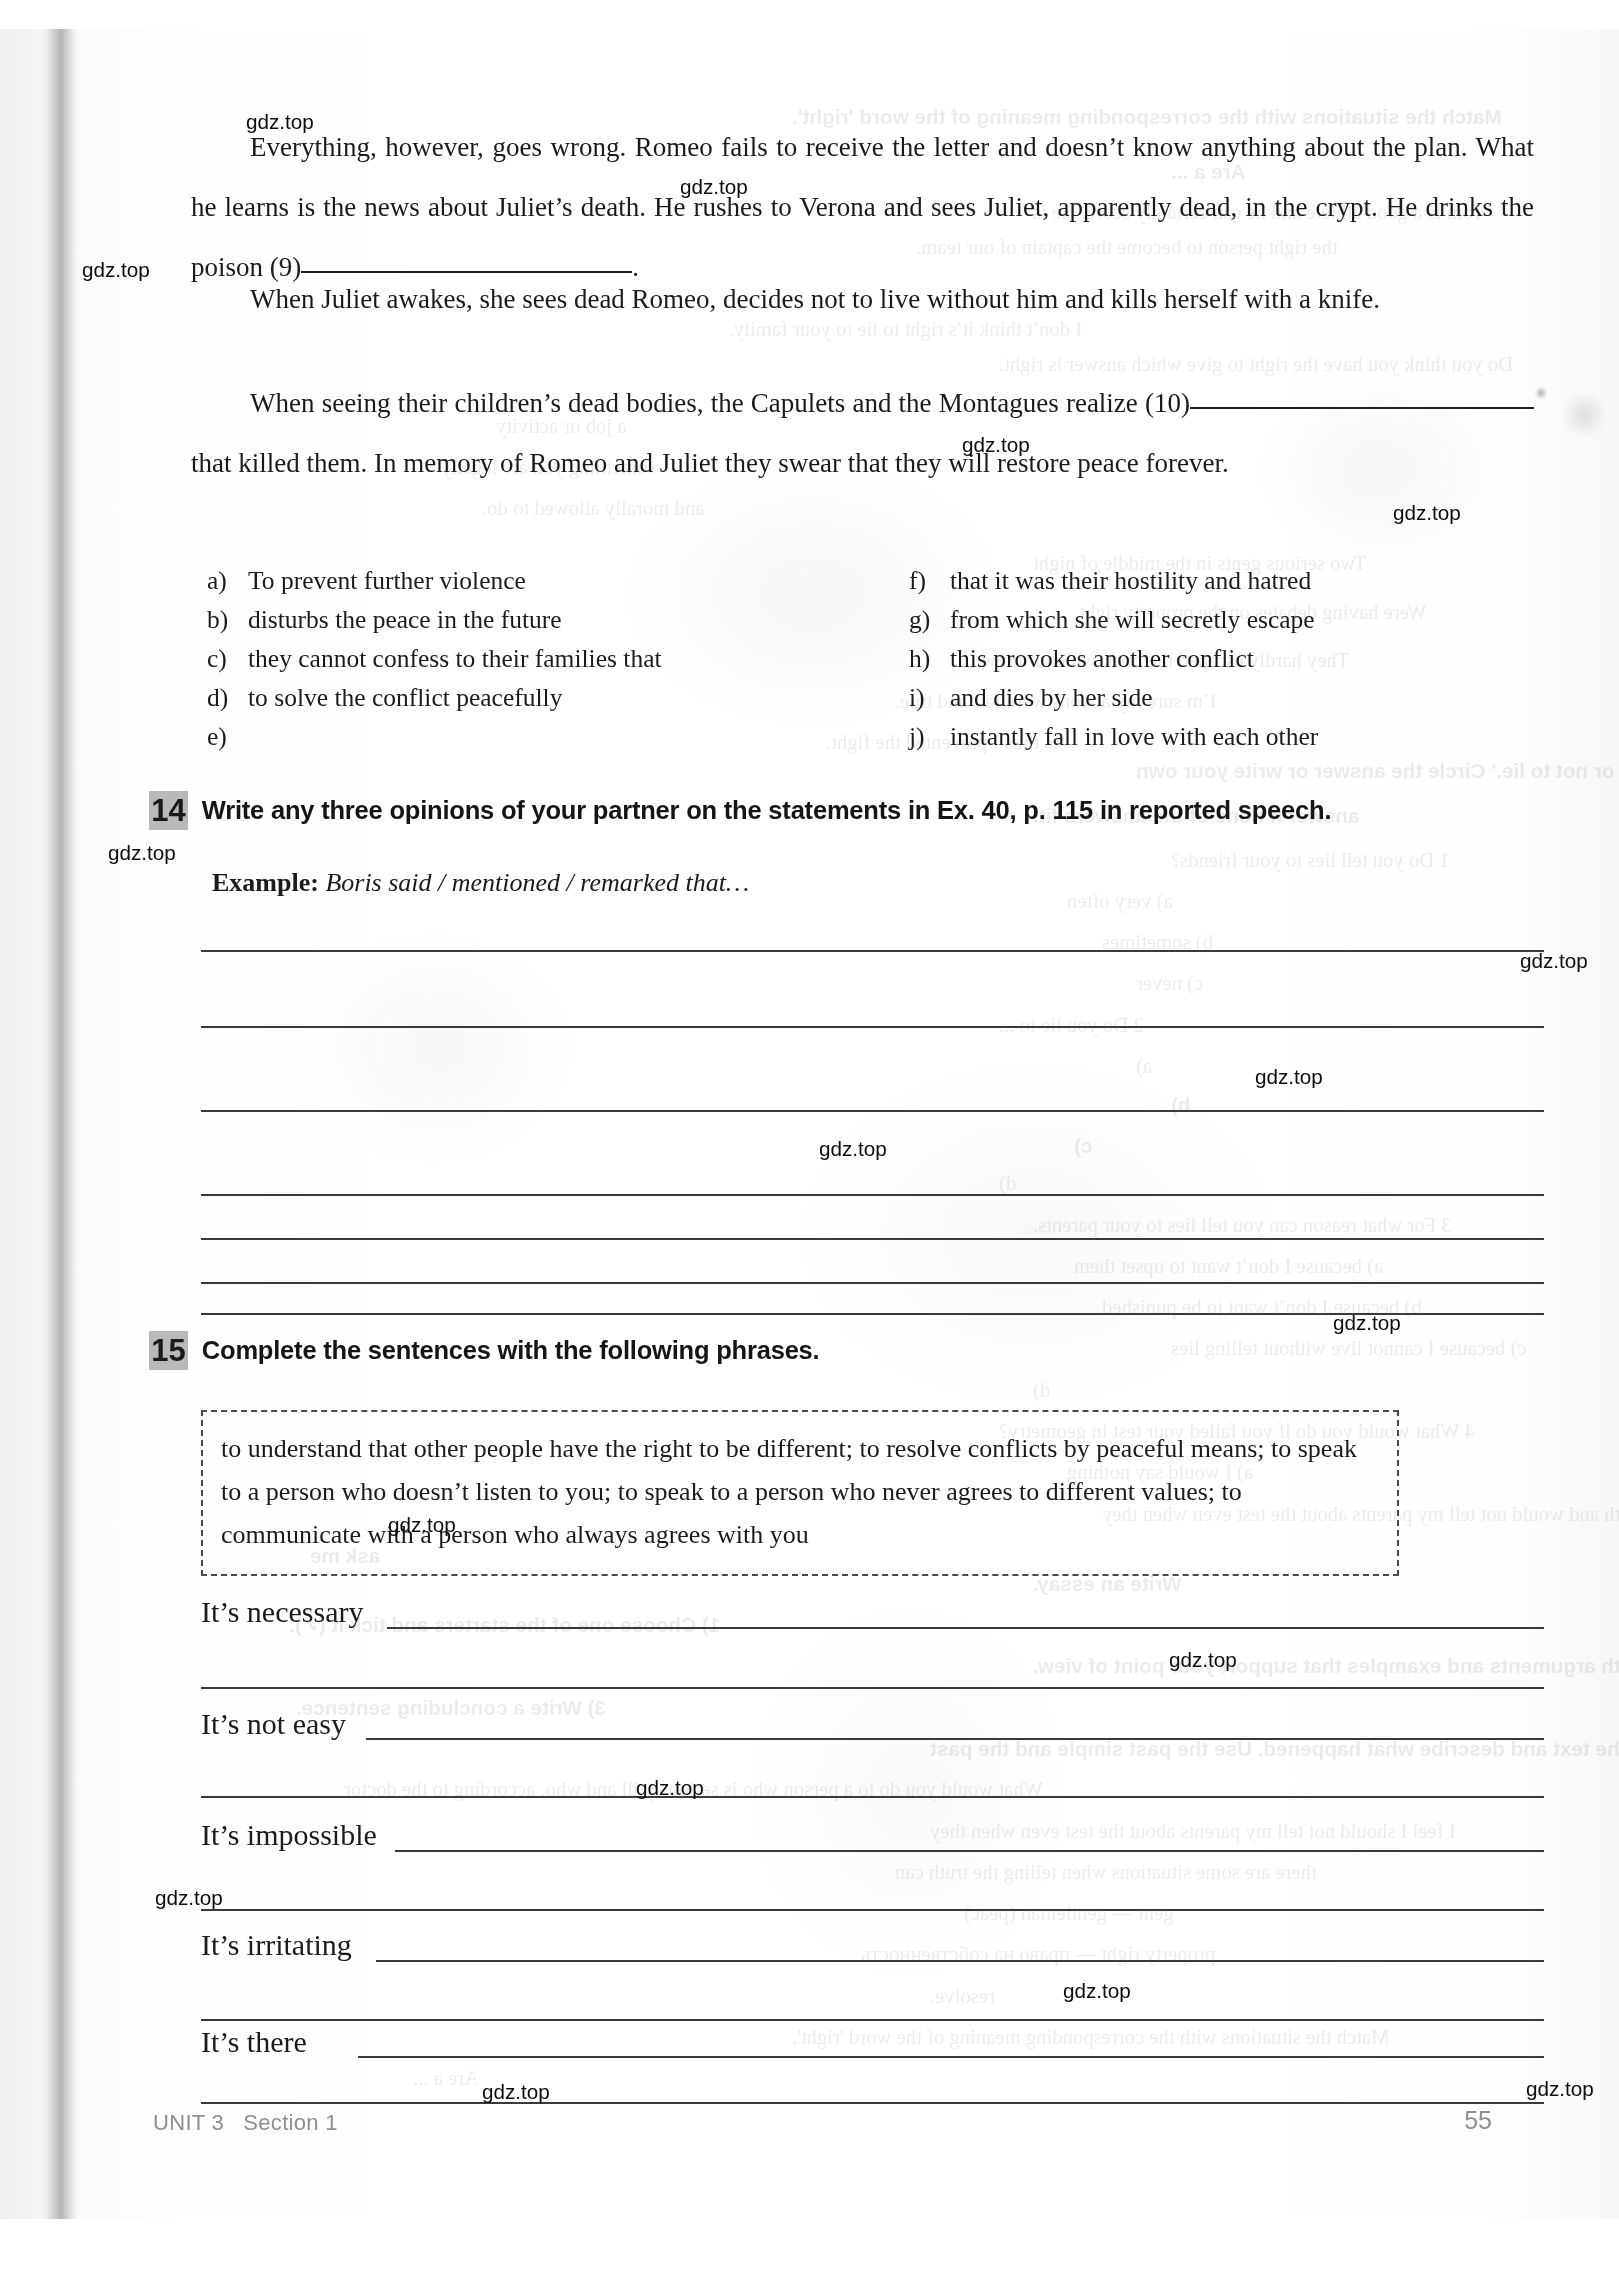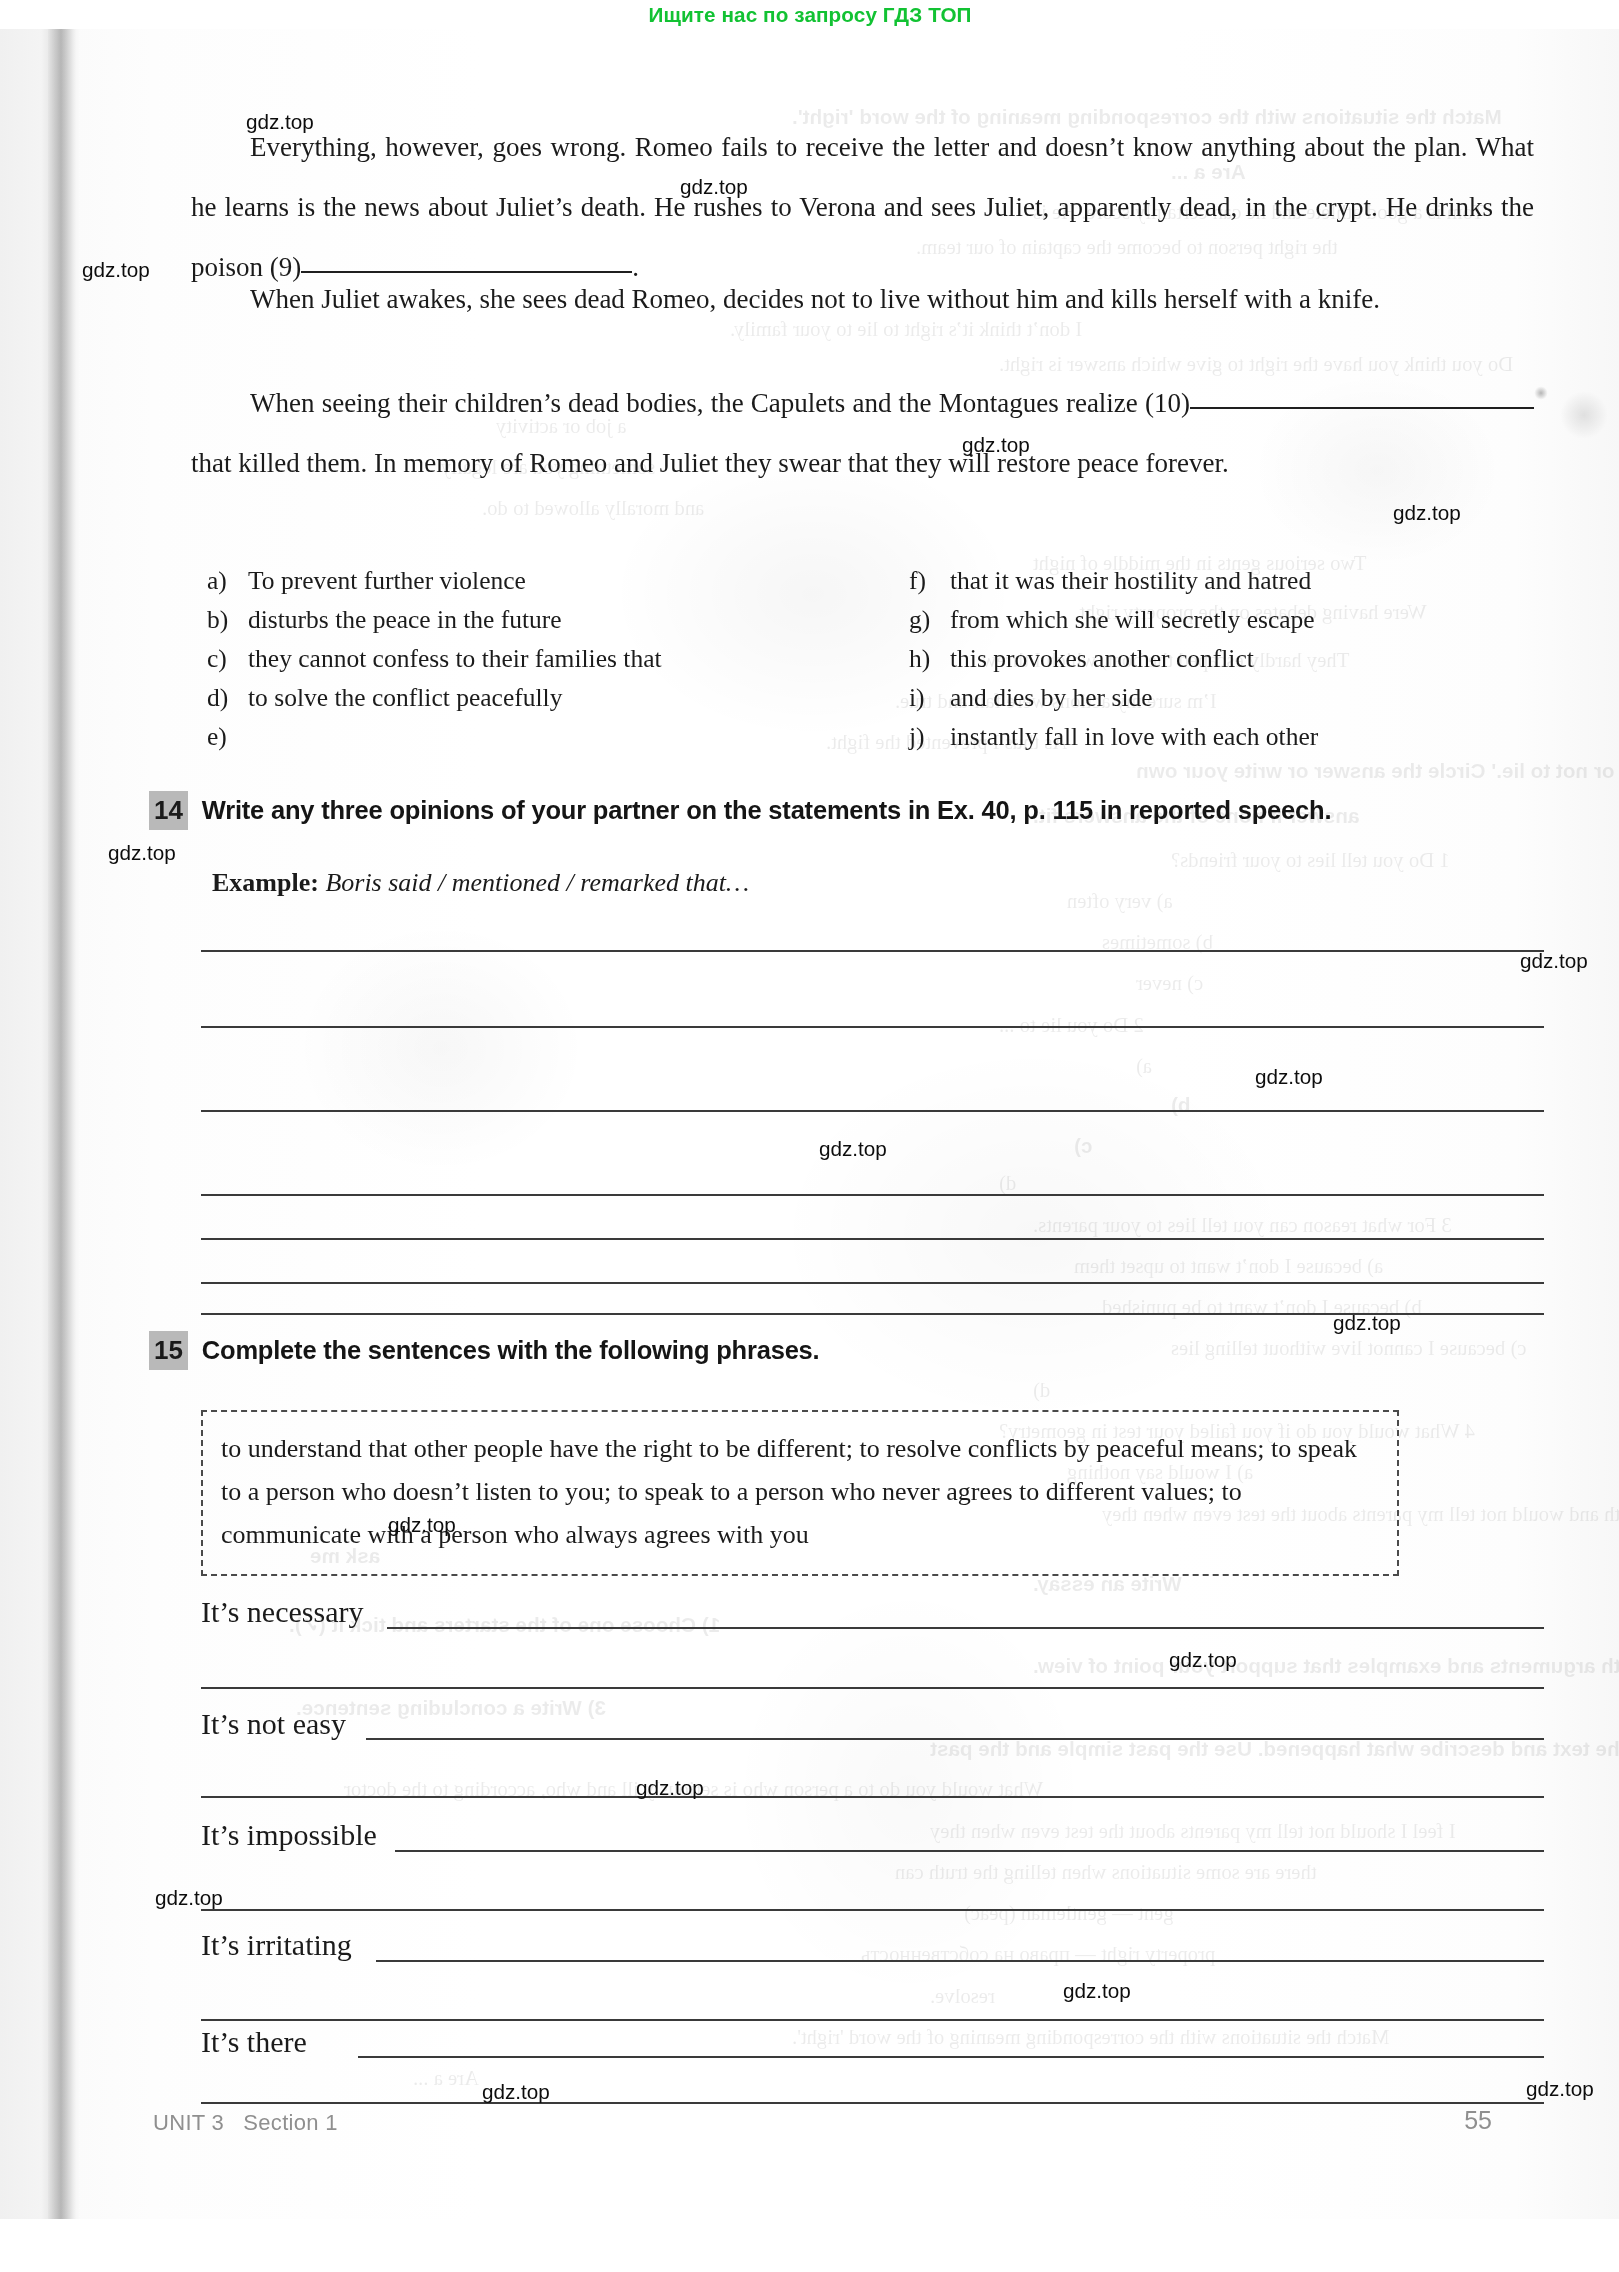--- a/index.html
+++ b/index.html
@@ -152,21 +152,21 @@
   .opt .lbl { width: 30px; flex: none; }
 
   
   .ex { position: absolute; left: 149px; display: flex; align-items: flex-start; gap: 13.8px; }
   .ex-num {
     width: 39px; height: 39px;
     background: #b9b9b9;
     color: #1a1a1a;
     font-family: "Liberation Sans", sans-serif;
     font-weight: 700;
-    font-size: 26px;
+    font-size: 31px;
     line-height: 39px;
     text-align: center;
     flex: none;
   }
   .ex-title {
     font-family: "Liberation Sans", sans-serif;
     font-weight: 700;
     font-size: 25.5px;
     line-height: 39px;
     color: #151515;
@@ -241,23 +241,20 @@
     color: #0d0d0d;
     white-space: nowrap;
     pointer-events: none;
   }
 </style>
 </head>
 <body>
 
 <div id="page">
 
-  <div class="promo-banner">
-    <span>Ищите нас по запросу ГДЗ ТОП</span>
-  </div>
 
   <div class="scan">
 
     <div class="grain"></div>
     <div class="spine"></div>
 
     <div id="bleed-layer">
         <div class="bleed sans" style="left: 792px; top: 76px;">Match the situations with the corresponding meaning of the word 'right'.</div>
         <div class="bleed sans" style="left: 1171px; top: 131px;">Are a ...</div>
         <div class="bleed" style="left: 1033px; top: 172px;">Tom is a good athlete and he can certainly score. He is</div>

